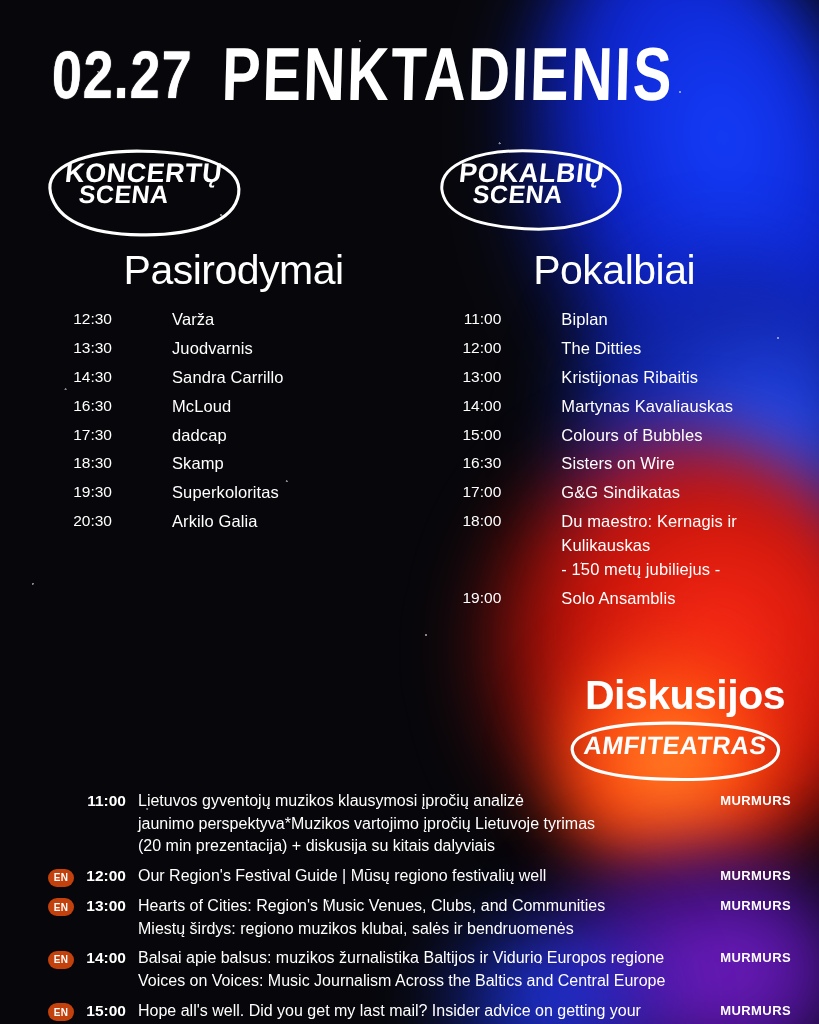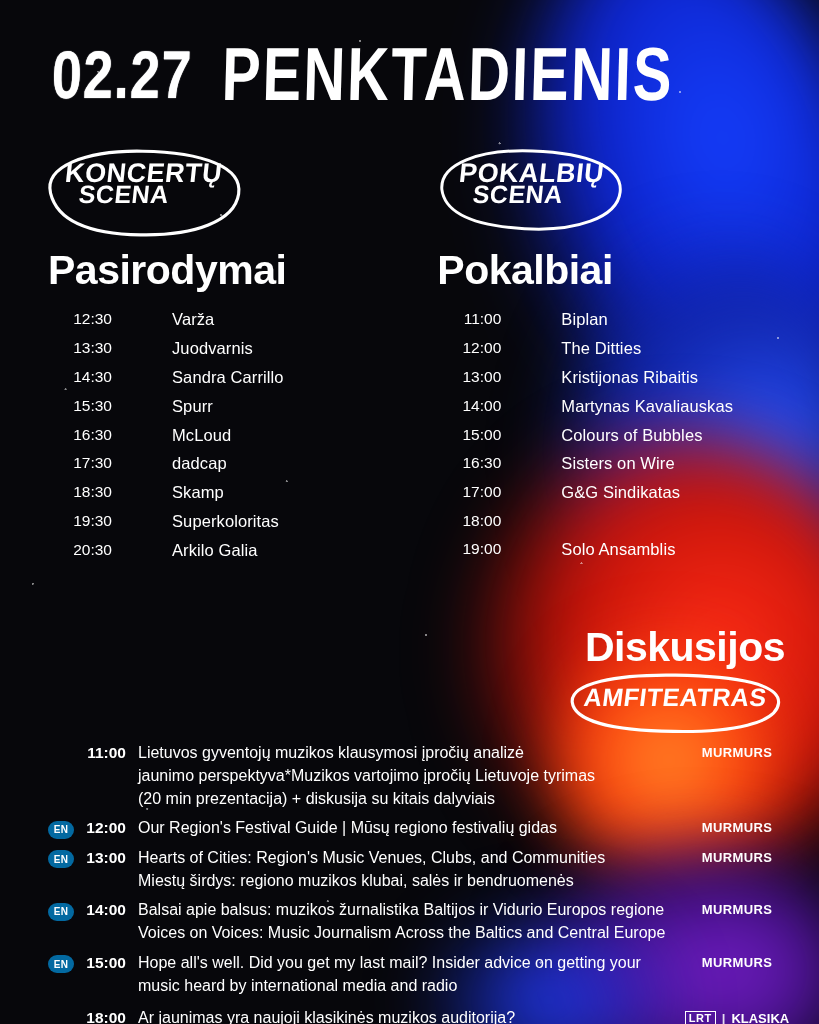--- a/index.html
+++ b/index.html
@@ -129,22 +129,23 @@
     text-align: left;
   }
   .badge .txt .l2 { display: block; padding-left: 16px; font-size: 25px; }
 
   
   .col-titles { display: flex; padding-left: 20px; margin-top: 24px; }
   .col-title {
     width: 380px;
     color: #fff;
     font-size: 41px;
-    font-weight: 700;
+    font-weight: 400;
     letter-spacing: -.5px;
+    text-align: center;
   }
   .col-title.second { padding-left: 18px; }
 
   
   .cols { display: flex; padding-left: 20px; margin-top: 14px; }
   .col { width: 380px; }
   .col.second { padding-left: 18px; }
 
   .row {
     display: flex;
@@ -200,42 +201,42 @@
   .disc-en {
     flex: 0 0 30px;
     width: 30px;
     height: 19px;
     margin-top: 2px;
   }
   .en-pill {
     display: inline-flex; align-items: center; justify-content: center;
     width: 26px; height: 18px;
     border-radius: 9px;
-    background: #0369a1;
+    background: #c2410c;
     color: #fff;
     font-size: 10px; font-weight: 700;
     letter-spacing: .3px;
   }
   .disc-time {
     flex: 0 0 60px;
     width: 60px;
     text-align: right;
     padding-right: 12px;
     color: #fff; font-weight: 700; font-size: 15.5px; line-height: 1.42;
   }
   .disc-body {
     flex: 1 1 auto;
     color: #fff; font-size: 16px; line-height: 1.42;
     padding-right: 8px;
   }
   .disc-body .l { display: block; }
   .disc-partner {
     flex: 0 0 108px;
     width: 108px;
-    text-align: center;
+    text-align: right;
     padding-top: 1px;
   }
   .murmurs {
     color: #fff; font-weight: 700; font-size: 13px; letter-spacing: .4px;
   }
   .lrt {
     display: inline-flex; align-items: center; gap: 6px;
     color: #fff; font-weight: 700; font-size: 13px;
   }
   .lrt .box {
@@ -308,24 +309,20 @@
         </div>
         <div class="row">
           <div class="time">13:30</div>
           <div class="name">Juodvarnis</div>
         </div>
         <div class="row">
           <div class="time">14:30</div>
           <div class="name">Sandra Carrillo</div>
         </div>
         <div class="row">
-          <div class="time">15:30</div>
-          <div class="name">Spurr</div>
-        </div>
-        <div class="row">
           <div class="time">16:30</div>
           <div class="name">McLoud</div>
         </div>
         <div class="row">
           <div class="time">17:30</div>
           <div class="name">dadcap</div>
         </div>
         <div class="row">
           <div class="time">18:30</div>
           <div class="name">Skamp</div>
@@ -364,20 +361,24 @@
         <div class="row">
           <div class="time">16:30</div>
           <div class="name">Sisters on Wire</div>
         </div>
         <div class="row">
           <div class="time">17:00</div>
           <div class="name">G&amp;G Sindikatas</div>
         </div>
         <div class="row">
           <div class="time">18:00</div>
+          <div class="name">
+            <span>Du maestro: Kernagis ir Kulikauskas</span>
+            <span class="sub">- 150 metų jubiliejus -</span>
+          </div>
         </div>
         <div class="row">
           <div class="time">19:00</div>
           <div class="name">Solo Ansamblis</div>
         </div>
       </div>
     </div>
 
     <div class="disc-head">
       <div class="disc-title">Diskusijos</div>
@@ -403,21 +404,21 @@
           <span class="murmurs">MURMURS</span>
         </div>
       </div>
 
       <div class="disc-row">
         <div class="disc-en">
           <span class="en-pill">EN</span>
         </div>
         <div class="disc-time">12:00</div>
         <div class="disc-body">
-          <span class="l">Our Region's Festival Guide | Mūsų regiono festivalių gidas</span>
+          <span class="l">Our Region's Festival Guide | Mūsų regiono festivalių well</span>
         </div>
         <div class="disc-partner">
           <span class="murmurs">MURMURS</span>
         </div>
       </div>
 
       <div class="disc-row">
         <div class="disc-en">
           <span class="en-pill">EN</span>
         </div>

